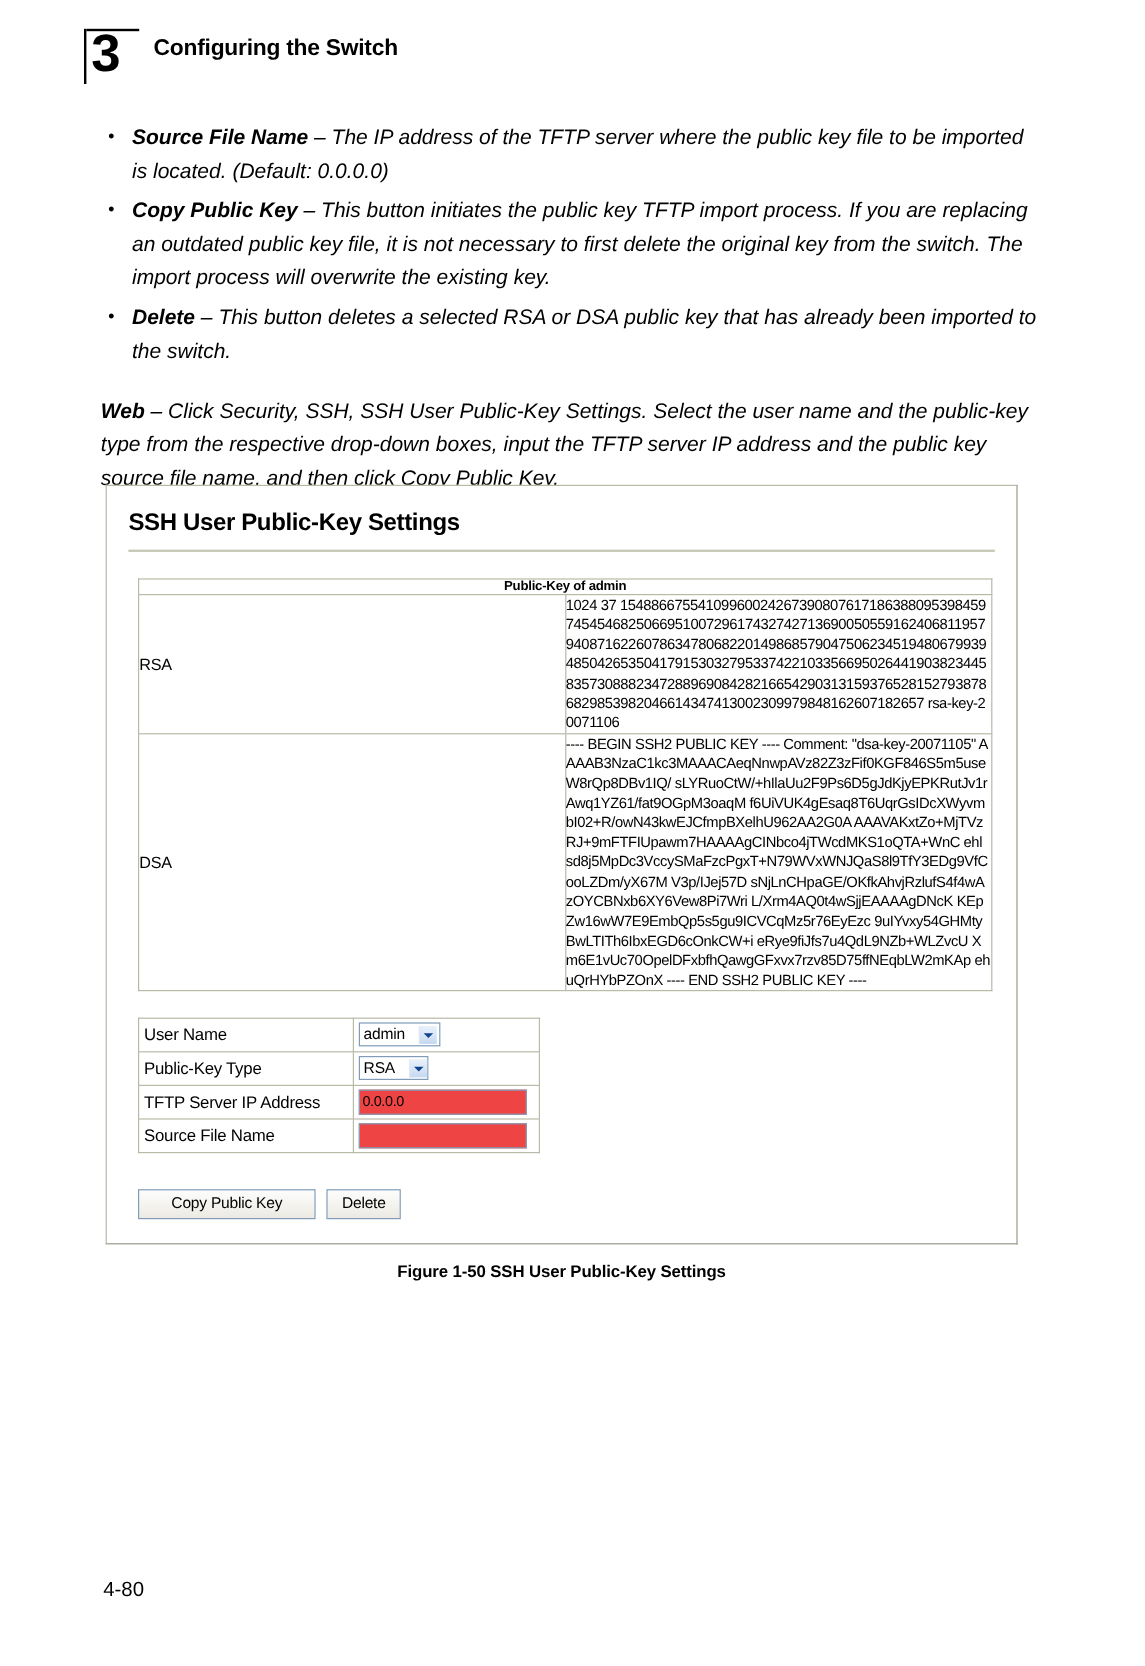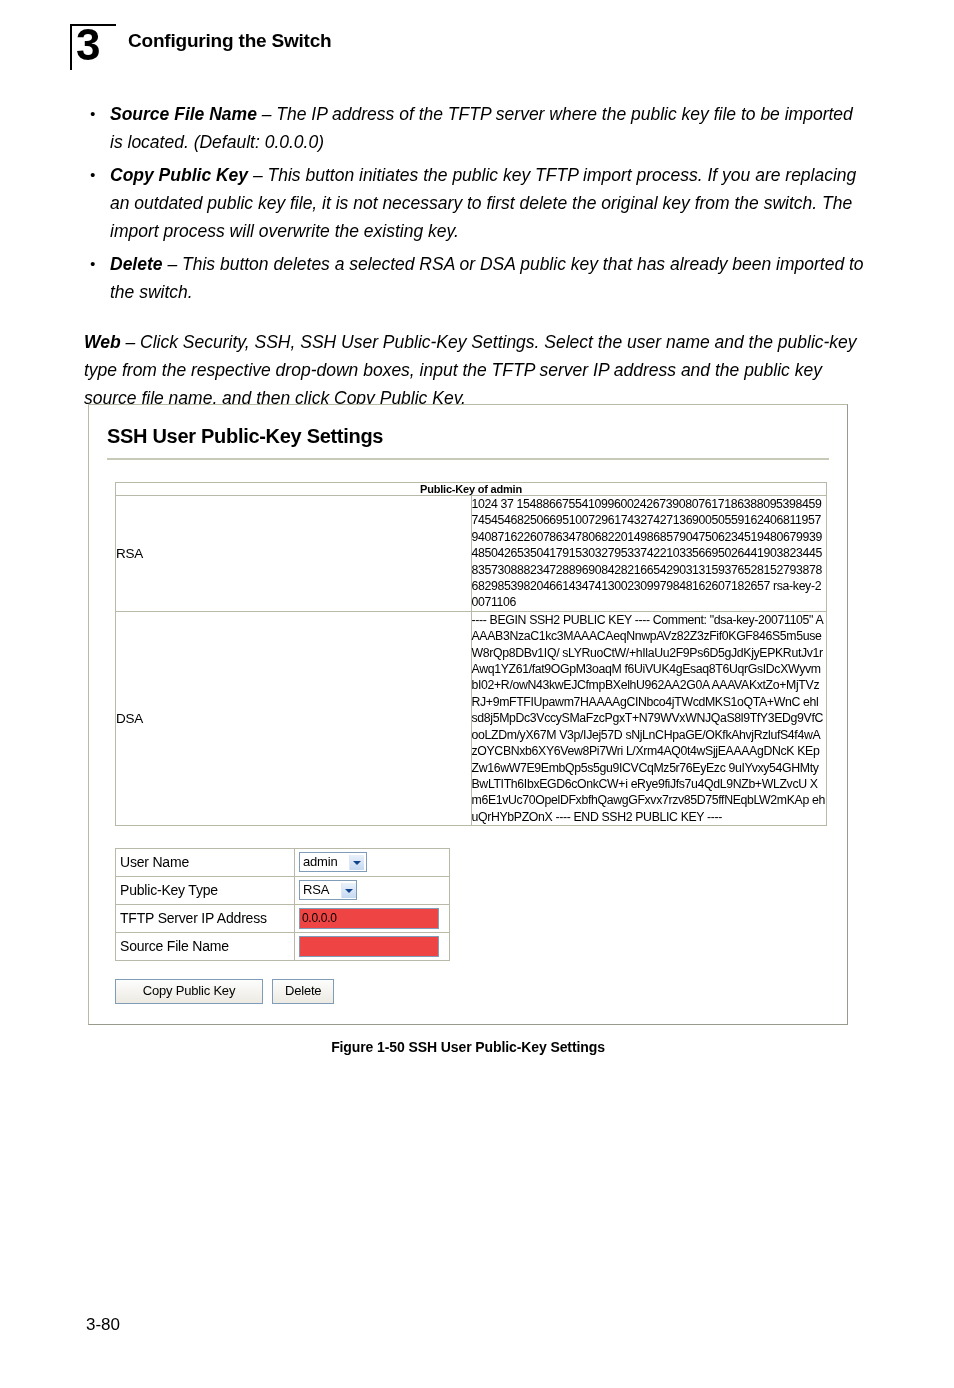--- a/index.html
+++ b/index.html
@@ -225,21 +225,21 @@
     padding: 1px 2px;
     letter-spacing: -0.3px;
     vertical-align: middle;
     box-sizing: content-box;
   }
   .txtinput.ip   { width: 134px; }
   .txtinput.file { width: 134px; }
   td.fctrl.wide  { width: 146px; }
 
   .btnrow {
-    margin: 18px 0 4px 10px;
+    margin: 30px 0 4px 10px;
   }
   .btn {
     display: inline-block;
     border: 1px solid #7f9db9;
     background: linear-gradient(#fdfdfd, #eceae2);
     font-size: 13px;
     line-height: 16px;
     padding: 3px 12px 4px 12px;
     letter-spacing: -0.2px;
     margin-right: 9px;
@@ -353,13 +353,13 @@
 
     <div class="btnrow">
       <span class="btn copy">Copy Public Key</span><span class="btn delete">Delete</span>
     </div>
 
   </div>
 
   <div class="figure-caption">Figure 1-50  SSH User Public-Key Settings</div>
 </div>
 
-<div class="page-number">3-80</div>
+<div class="page-number">4-80</div>
 
 </body></html>

